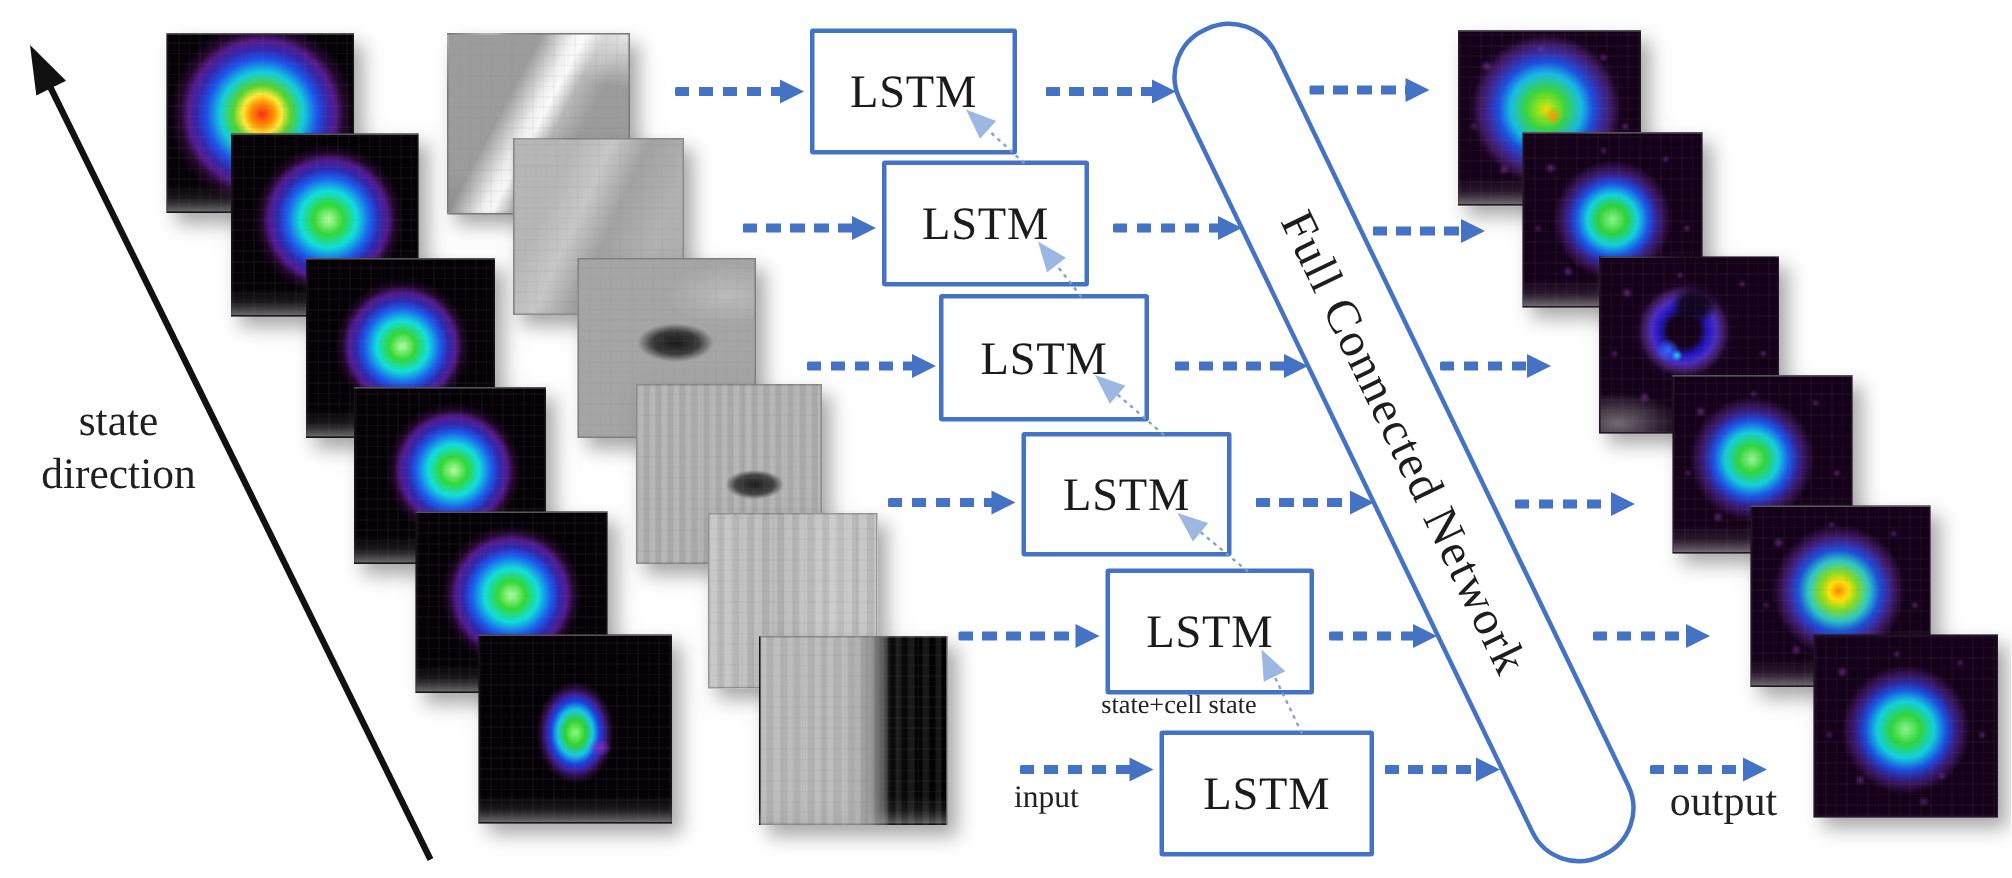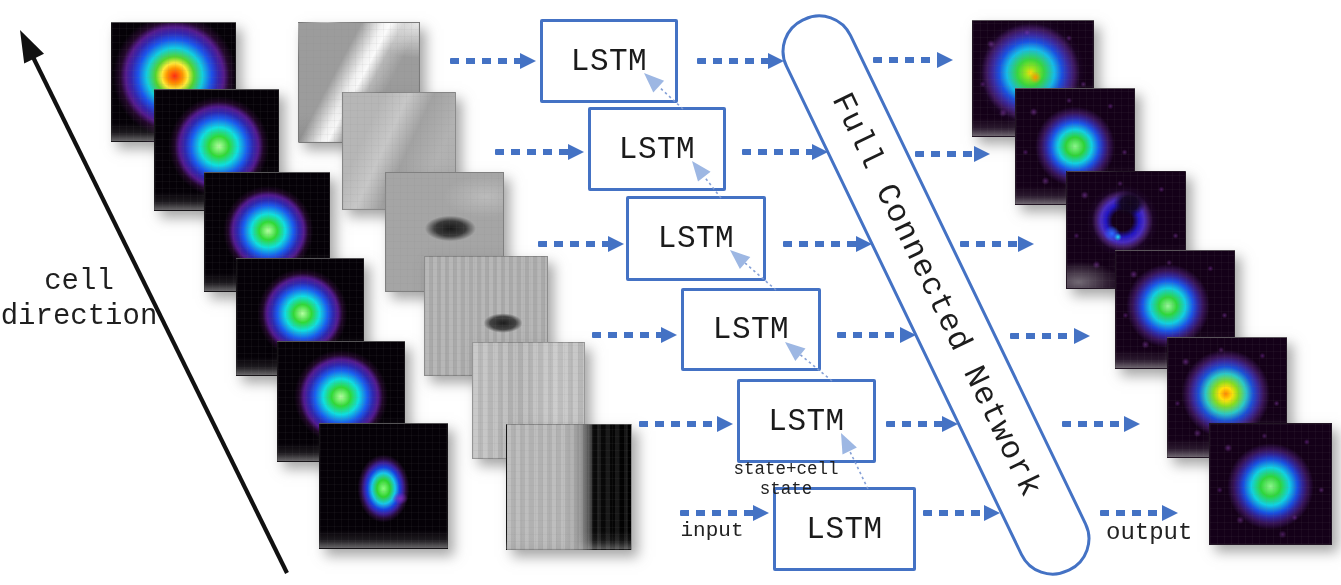--- a/index.html
+++ b/index.html
@@ -2,21 +2,21 @@
 <html style="--blue: #4472C4; --lightblue: #9DB7E3;"><head>
 <meta charset="utf-8">
 <style>
   :root{
     --blue:#4472C4;
     --lightblue:#9DB7E3;
     --ink:#1c1c1c;
   }
   html,body{margin:0;padding:0;background:#fff;}
   #canvas{position:relative;width:1341px;height:585px;background:#ffffff;overflow:hidden;
-          font-family:Liberation Mono, monospace;color:var(--ink);border-radius:16px;}
+          font-family:Liberation Serif, serif;color:var(--ink);border-radius:16px;}
 
   
   .card{position:absolute;box-shadow:6px 7px 12px rgba(95,95,95,.55);border:1px solid rgba(60,60,60,.35);}
   .pix::after{content:"";position:absolute;inset:0;pointer-events:none;
     background:repeating-linear-gradient(0deg,rgba(127,127,127,.07) 0 1px,transparent 1px 7px),
                repeating-linear-gradient(90deg,rgba(127,127,127,.07) 0 1px,transparent 1px 7px);}
   
   .l1{left:111px;top:22px;width:123px;height:118px;z-index:11;background:
       radial-gradient(62px circle at 51% 45%, #ff2a12 0%, #ff9800 13%, #ffec3a 21%, #53d42e 31%, #12cfe0 45%, #1b54ec 59%, #3426ae 70%, #551b8c 79%, rgba(72,18,88,.45) 88%, rgba(0,0,0,0) 100%),
       linear-gradient(to top, rgba(170,170,170,.6) 0px, rgba(170,170,170,.15) 8px, rgba(0,0,0,0) 18px), #050107;}
@@ -104,22 +104,22 @@
   .harrow .dash{display:block;flex:1;height:5.5px;border-radius:1px;
       background:repeating-linear-gradient(90deg,var(--blue) 0 9.5px,transparent 9.5px 16px);}
   .harrow .head{display:block;width:0;height:0;margin-left:-1px;
       border-left:16px solid var(--blue);border-top:8px solid transparent;border-bottom:8px solid transparent;}
 
   
   .lbl{position:absolute;z-index:55;}
   .beamdir{left:0px;top:264px;width:158px;text-align:center;font-size:29px;line-height:1.22;
            color:#1f1f1f;white-space:pre-line;}
   .hiddenlbl{left:716px;top:459px;width:140px;text-align:center;font-size:17.5px;color:#222;}
-  .inlbl{left:676px;top:519px;width:72px;text-align:center;font-size:21px;color:#222;}
-  .outlbl{left:1106px;top:519px;width:86px;text-align:center;font-size:24px;color:#222;}
+  .inlbl{left:676px;top:519px;width:72px;text-align:left;font-size:21px;color:#222;}
+  .outlbl{left:1106px;top:519px;width:86px;text-align:center;font-size:28px;color:#222;}
 
   #overlay{position:absolute;inset:0;z-index:50;pointer-events:none;}
   .stateline{stroke:#7e9bd4;stroke-width:1.6;stroke-dasharray:2.5 3;fill:none;opacity:.95;}
   .statehead{fill:var(--lightblue);}
 </style>
 </head>
 <body>
 
 <div id="canvas">
 
@@ -160,21 +160,21 @@
       <span>LSTM</span>
     </div>
   <div class="lstm" style="left:773px;top:487px;width:137px;height:78px">
       <span>LSTM</span>
     </div>
 
   <div class="fcn">
     <span>Full Connected Network</span>
   </div>
 
-  <div class="lbl beamdir">cell
+  <div class="lbl beamdir">state
 direction</div>
   <div class="lbl hiddenlbl">state+cell state</div>
   <div class="lbl inlbl">input</div>
   <div class="lbl outlbl">output</div>
 
   <svg id="overlay" width="1341" height="585" viewBox="0 0 1341 585">
     <line x1="287" y1="573" x2="33" y2="57" stroke="#111" stroke-width="4.2"></line>
     <polygon points="20,30 24.2,63.6 44.0,53.8" fill="#111"></polygon>
 
     <line class="stateline" x1="683" y1="109" x2="658.7" y2="86.6"></line>

